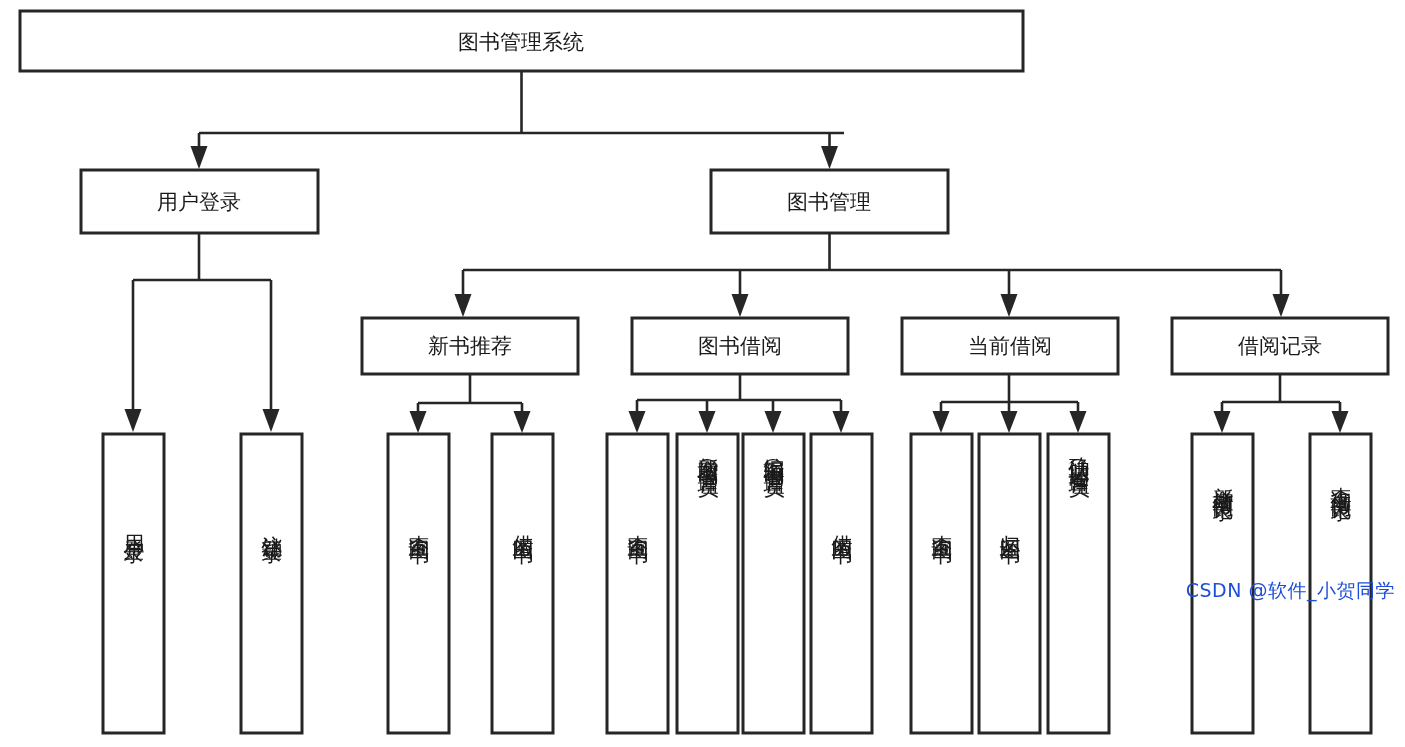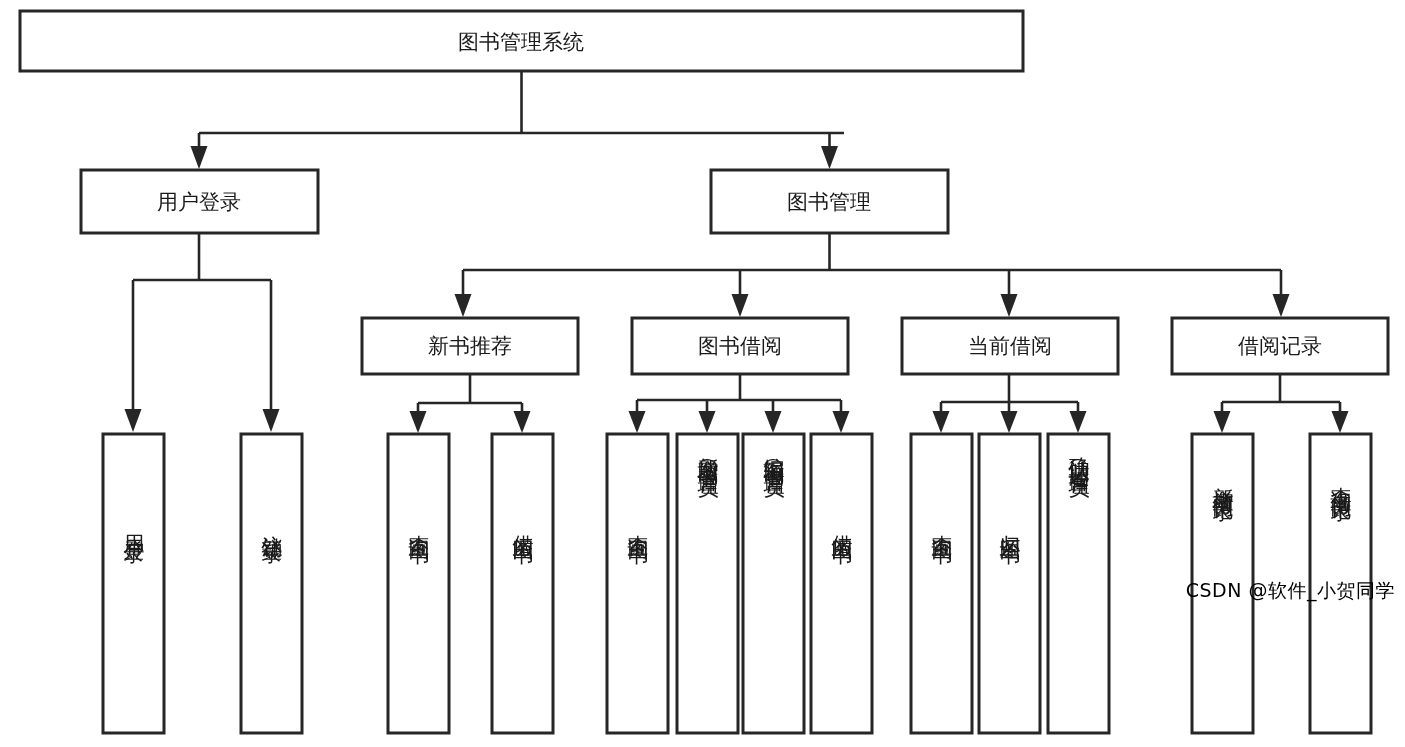--- a/index.html
+++ b/index.html
@@ -66,21 +66,21 @@
     letter-spacing: 3px;
     color: #1a1a1a;
     white-space: nowrap;
   }
   .watermark {
     position: absolute;
     right: 10px;
     bottom: 6px;
     font-family: "DejaVu Sans", "Liberation Sans", sans-serif;
     font-size: 19px;
-    color: #000000;
+    color: #1d4ed8;
     letter-spacing: 0.5px;
     white-space: nowrap;
   }
 </style>
 </head>
 <body>
 
 <div id="diagram-root">
 
   <svg class="canvas" viewBox="0 0 1405 747">

